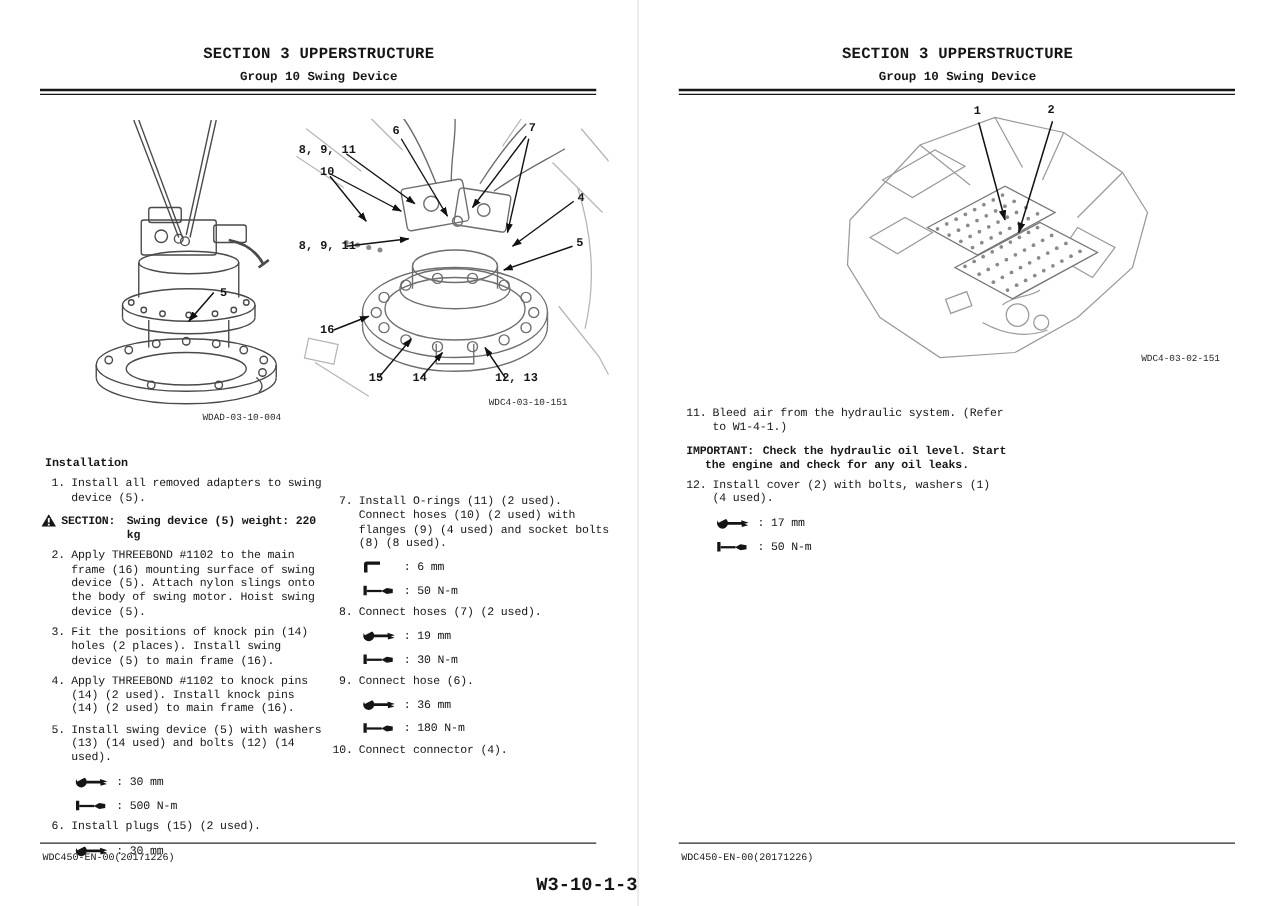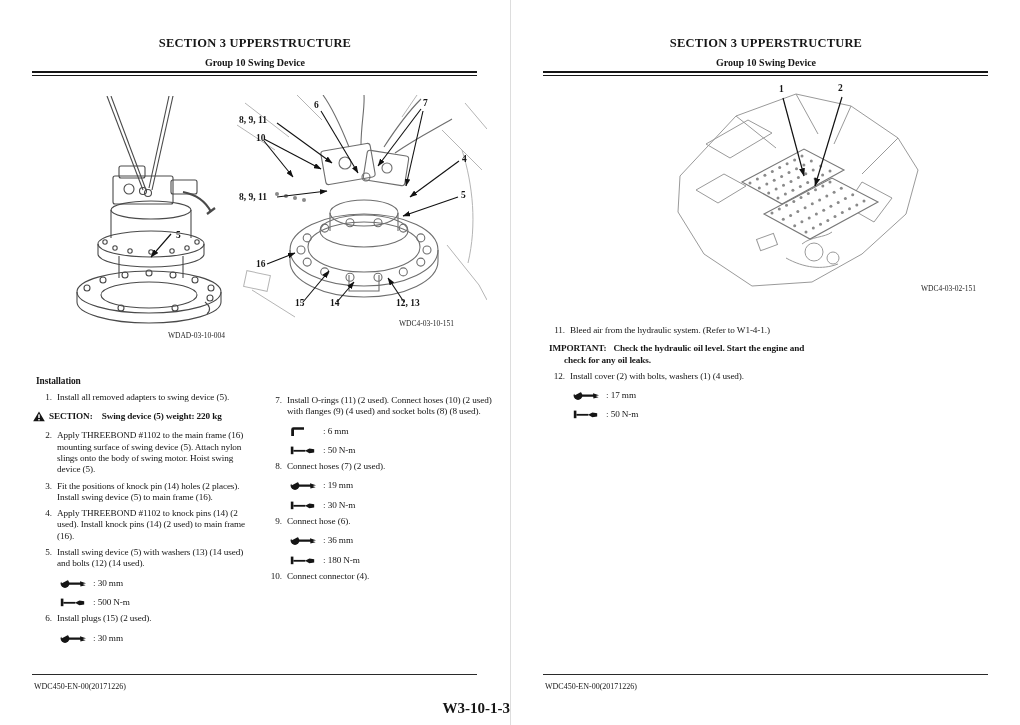--- a/index.html
+++ b/index.html
@@ -1,17 +1,17 @@
 <!DOCTYPE html>
 <html><head>
 <meta charset="utf-8">
 <style>
   html,body{margin:0;padding:0;background:#fff;}
   .canvas{position:relative;width:1020px;height:725px;background:#fff;overflow:hidden;
-          font-family:Liberation Serif, serif;color:#161616;}
+          font-family:Liberation Mono, monospace;color:#161616;}
   .page{position:absolute;top:0;width:510px;height:725px;background:#fff;}
   .page-left{left:0;border-right:1px solid #ddd;}
   .page-right{left:511px;}
   .sec-title{position:absolute;top:36px;left:0;width:100%;text-align:center;
              font-size:12.5px;font-weight:700;letter-spacing:.2px;white-space:nowrap;}
   .grp-title{position:absolute;top:57px;left:0;width:100%;text-align:center;
              font-size:10px;font-weight:700;white-space:nowrap;}
   .double-rule{position:absolute;top:71px;left:32px;right:33px;}
   .rt{height:2.4px;background:#161616;}
   .rn{height:1px;background:#161616;margin-top:1.6px;}
@@ -188,21 +188,21 @@
     <span class="callout" style="left:314px;top:100px">6</span>
     <span class="callout" style="left:423px;top:98px">7</span>
     <span class="callout" style="left:462px;top:154px">4</span>
     <span class="callout" style="left:461px;top:190px">5</span>
     <span class="callout" style="left:256px;top:259px">16</span>
     <span class="callout" style="left:295px;top:298px">15</span>
     <span class="callout" style="left:330px;top:298px">14</span>
     <span class="callout" style="left:396px;top:298px">12, 13</span>
     <div class="fig-caption" style="left:340px;top:319px;width:114px">WDC4-03-10-151</div>
 
-    <div class="col" style="left:36px;top:376px;width:222px">
+    <div class="col" style="left:36px;top:365px;width:222px">
         <div class="blk-heading">Installation</div>
         <div class="step-row">
           <span class="step-num">1.</span>
           <span class="step-text">Install all removed adapters to swing device (5).</span>
         </div>
         <div class="caution-row">
           <span class="caution-icon"><svg width="12" height="11" viewBox="0 0 12 11">
               <path fill="#151515" d="M6,0.4 L11.8,10.2 L0.2,10.2 Z"></path>
               <rect x="5.25" y="3.4" width="1.5" height="3.6" fill="#fff"></rect>
               <rect x="5.25" y="8" width="1.5" height="1.4" fill="#fff"></rect>

